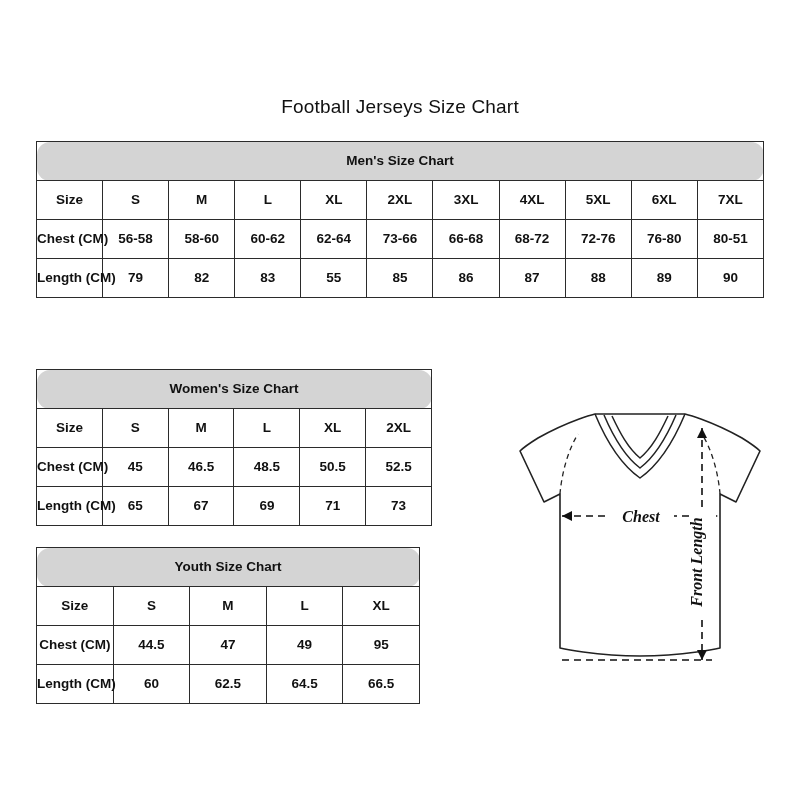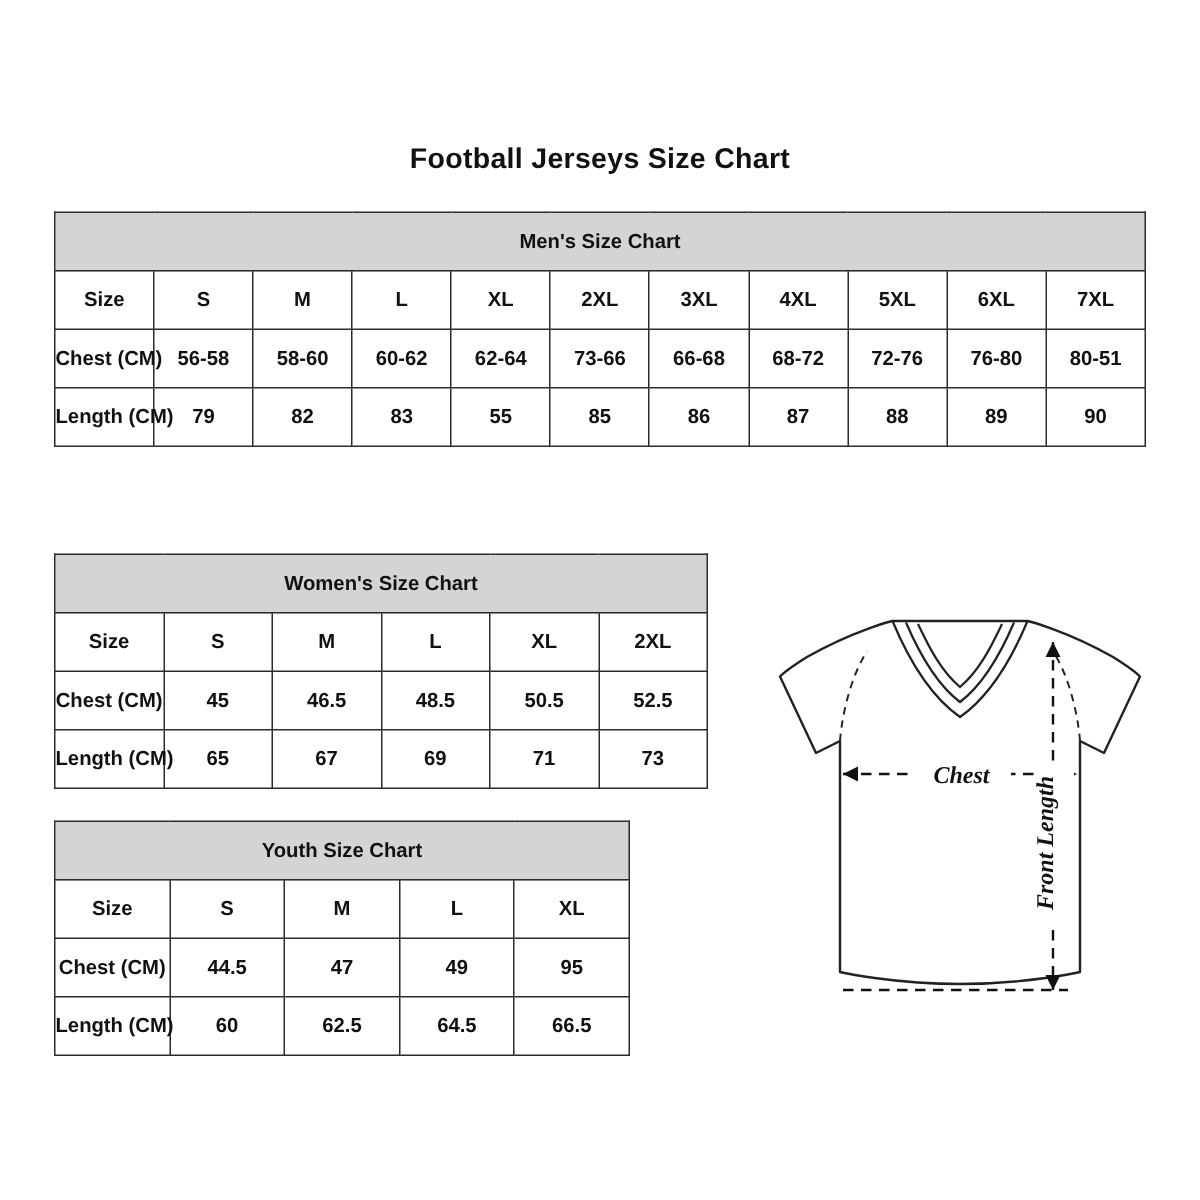--- a/index.html
+++ b/index.html
@@ -19,21 +19,21 @@
     position: absolute;
     inset: 0;
   }
   .page-title {
     position: absolute;
     top: 96px;
     left: 0;
     width: 800px;
     text-align: center;
     font-size: 19px;
-    font-weight: bold;
+    font-weight: normal;
     letter-spacing: 0.2px;
     color: #111;
   }
 
   table.size-table {
     border-collapse: collapse;
     table-layout: fixed;
     background: #fff;
   }
   table.size-table td, table.size-table th {
@@ -47,39 +47,40 @@
     height: 38px;
     line-height: 38px;
     white-space: nowrap;
   }
   .tbl-head td {
     background: #d4d4d4;
     font-size: 15px;
     font-weight: bold;
     height: 40px;
     line-height: 40px;
+    border-radius: 13px;
   }
 
   
   #mens-table-wrap {
     position: absolute;
     left: 36px;
     top: 141px;
   }
   #mens-table { width: 728px; }
   #mens-table .c0 { width: 116px; }
   #mens-table .cx { width: 62px; }
 
   
   #womens-table-wrap {
     position: absolute;
     left: 36px;
     top: 369px;
   }
-  #womens-table { width: 436px; }
+  #womens-table { width: 396px; }
   #womens-table .c0 { width: 112px; }
   #womens-table .cx { width: 68px; }
 
   
   #youth-table-wrap {
     position: absolute;
     left: 36px;
     top: 547px;
   }
   #youth-table { width: 384px; }

